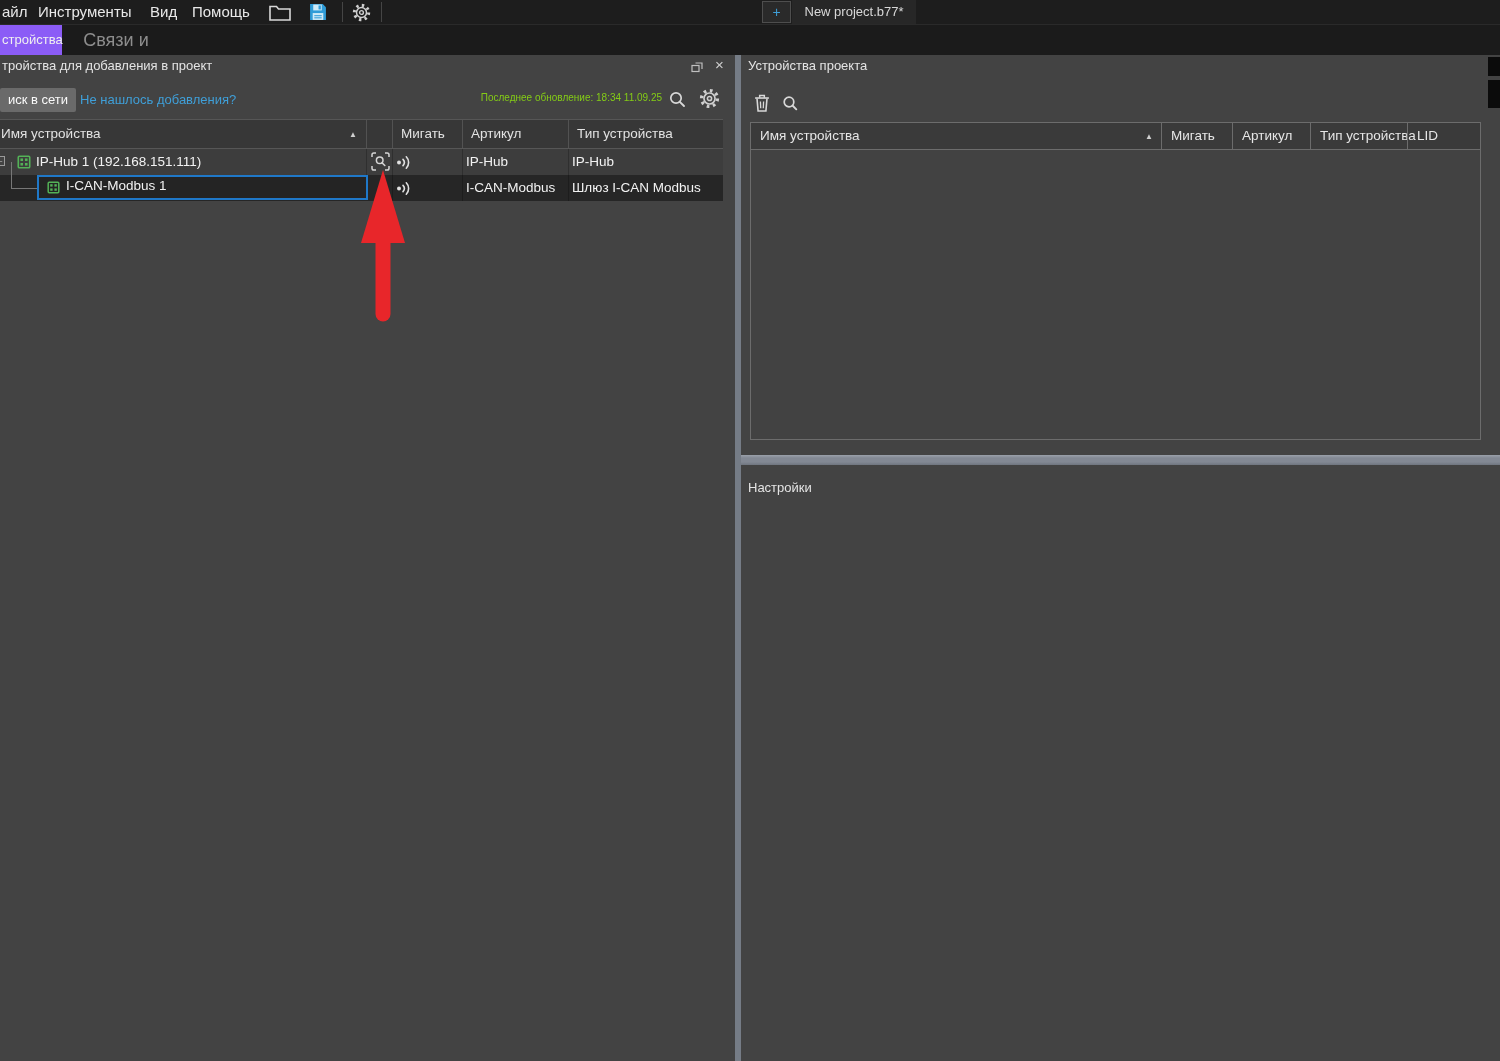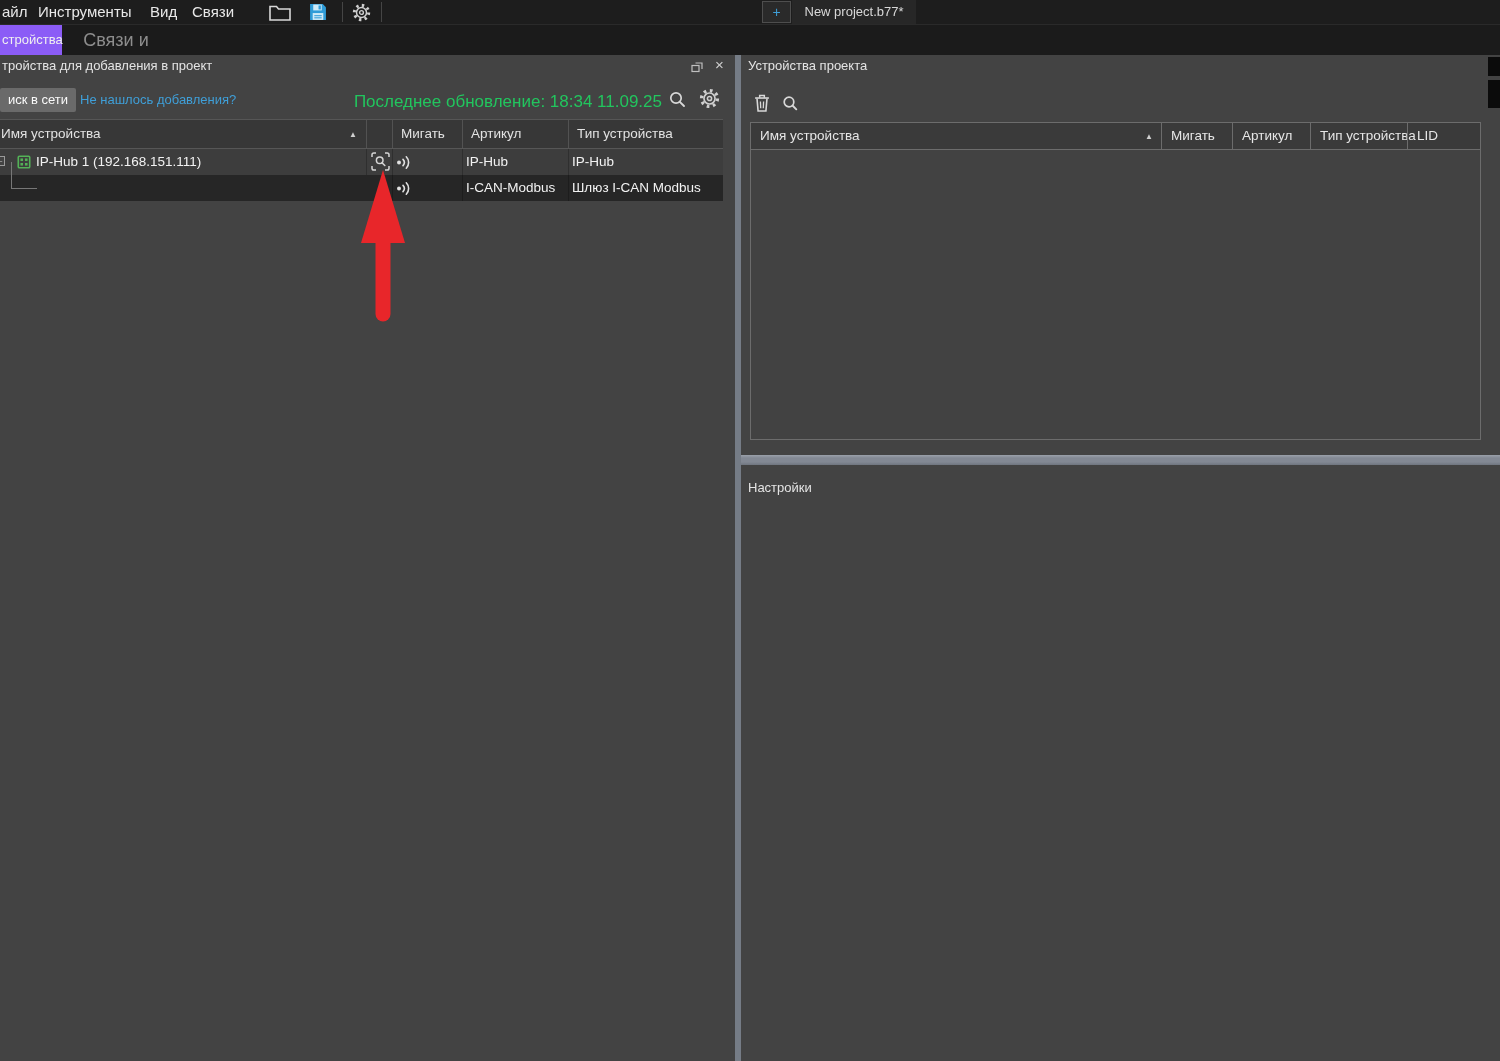--- a/index.html
+++ b/index.html
@@ -25,21 +25,21 @@
     line-height:30px; text-align:center; }
 
   
   #left-panel { left:0; top:55px; width:735px; height:1006px; background:#434343; overflow:hidden; }
   #lp-title { left:2px; top:3px; font-size:13px; color:#e4e4e4; }
   #lp-float { left:691px; top:7px; }
   #lp-close { left:715px; top:0; font-size:15px; color:#cfcfcf; height:20px; line-height:20px; }
   #lp-search-btn { left:0; top:33px; width:76px; height:24px; background:#6a6a6a; border-radius:2px;
     color:#fafafa; font-size:13px; line-height:24px; text-align:center; }
   #lp-link { left:80px; top:37px; font-size:13px; color:var(--accent-blue,#3f9fd8); cursor:pointer; }
-  #lp-update { left:300px; top:37px; width:362px; text-align:right; font-size:17px; color:#22c55e; }
+  #lp-update { left:300px; top:37px; width:362px; text-align:right; font-size:10px; color:#84cc16; }
   #lp-search-icon { left:668px; top:35px; }
   #lp-gear-icon { left:699px; top:33px; }
 
   #lp-header { left:0; top:64px; width:723px; height:30px; background:#373737;
     border-top:1px solid #565656; border-bottom:1px solid #565656; }
   .lph-cell { position:absolute; top:0; height:28px; line-height:28px; font-size:13.5px; color:#e2e2e2;
     padding-left:8px; border-left:1px solid #525252; white-space:nowrap; overflow:hidden; }
   .sort-arrow { position:absolute; font-size:8px; color:#d0d0d0; }
 
   .dev-row { left:0; width:723px; height:26px; }
@@ -76,21 +76,21 @@
 
   .edge-box { position:absolute; left:1488px; width:12px; background:#0b0b0b; }
 </style>
 </head>
 <body>
 
 <div class="abs" id="topbar">
   <span class="menu-item" style="left:2px">айл</span>
   <span class="menu-item" style="left:38px">Инструменты</span>
   <span class="menu-item" style="left:150px">Вид</span>
-  <span class="menu-item" style="left:192px">Связи</span>
+  <span class="menu-item" style="left:192px">Помощь</span>
 
   <span class="abs" style="left:269px;top:4px">
     <svg width="22" height="17" viewBox="0 0 22 17">
         <path d="M1 2.5 h6.5 l2 2.5 H21 v11 H1 z" fill="none" stroke="#d9d9d9" stroke-width="1.6"></path>
       </svg>
   </span>
   <span class="abs" style="left:309px;top:3px">
     <svg width="18" height="18" viewBox="0 0 17 17">
       <path d="M1 1 h12 l3 3 v12 H1 z" fill="#2f9cd8"></path>
       <rect x="4" y="1.5" width="8" height="5.5" fill="#cfeaf7"></rect>
@@ -184,20 +184,32 @@
     </span>
     <span class="row-text" style="left:466px">IP-Hub</span>
     <span class="row-text" style="left:572px">IP-Hub</span>
     <span class="row-sep" style="left:366px"></span>
     <span class="row-sep" style="left:392px"></span>
     <span class="row-sep" style="left:462px"></span>
     <span class="row-sep" style="left:568px"></span>
   </div>
 
   <div class="abs dev-row" id="row-ican">
+    <div id="sel-box">
+      <span class="abs" style="left:8px;top:4px">
+        <svg width="13" height="13" viewBox="0 0 13 13">
+          <rect x="1.2" y="1.2" width="10.6" height="10.6" rx="1" fill="none" style="stroke:var(--device-green,#53b257)" stroke-width="1.5"></rect>
+          <rect x="3.2" y="3.2" width="2.4" height="2.4" style="fill:var(--device-green,#53b257)"></rect>
+          <rect x="7.4" y="3.2" width="2.4" height="2.4" style="fill:var(--device-green,#53b257)"></rect>
+          <rect x="3.2" y="7.4" width="2.4" height="2.4" style="fill:var(--device-green,#53b257)"></rect>
+          <rect x="7.4" y="7.4" width="2.4" height="2.4" style="fill:var(--device-green,#53b257)"></rect>
+        </svg>
+      </span>
+      <span class="row-text" style="left:27px;top:-2px;height:21px;line-height:21px">I-CAN-Modbus 1</span>
+    </div>
     <span class="abs" style="left:396px;top:6px">
       <svg width="17" height="15" viewBox="0 0 17 15">
         <circle cx="3" cy="7.5" r="2" fill="#e0e0e0"></circle>
         <path d="M7 4.4 a4.6 4.6 0 0 1 0 6.2" fill="none" stroke="#e0e0e0" stroke-width="1.6" stroke-linecap="round"></path>
         <path d="M10.3 1.8 a8.2 8.2 0 0 1 0 11.4" fill="none" stroke="#e0e0e0" stroke-width="1.6" stroke-linecap="round"></path>
       </svg>
     </span>
     <span class="row-text" style="left:466px">I-CAN-Modbus</span>
     <span class="row-text" style="left:572px">Шлюз I-CAN Modbus</span>
     <span class="row-sep" style="left:392px"></span>

